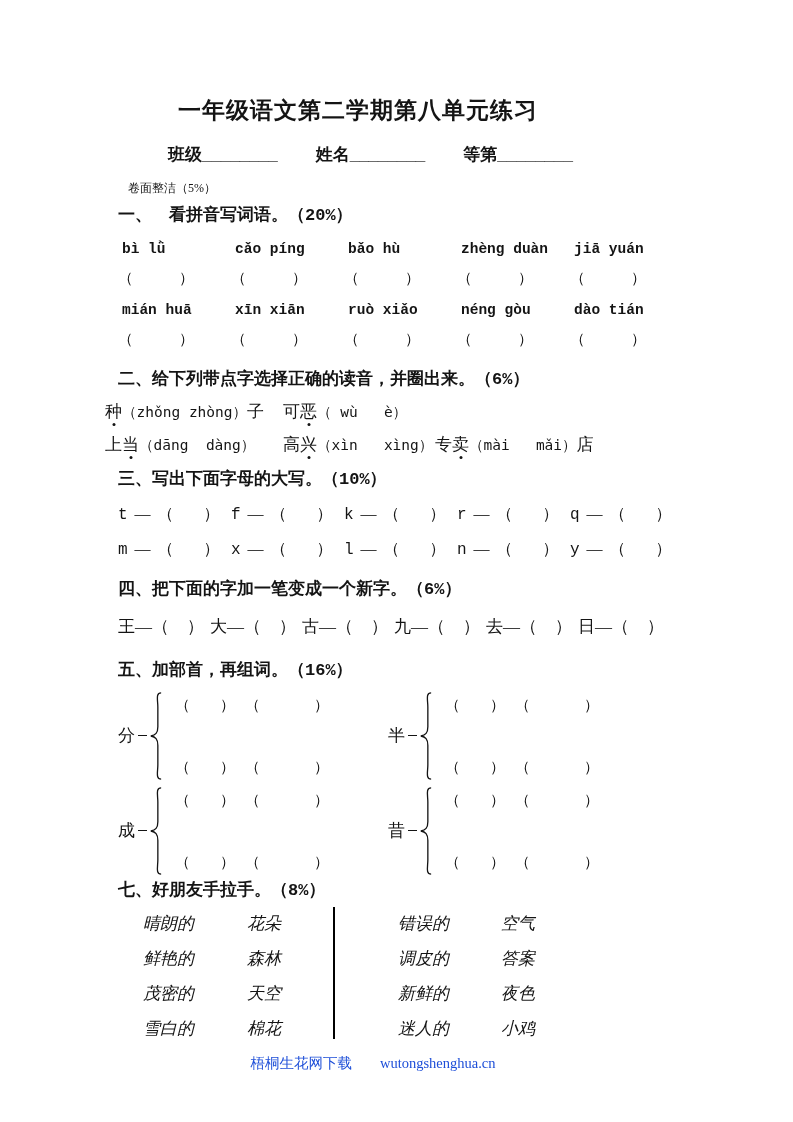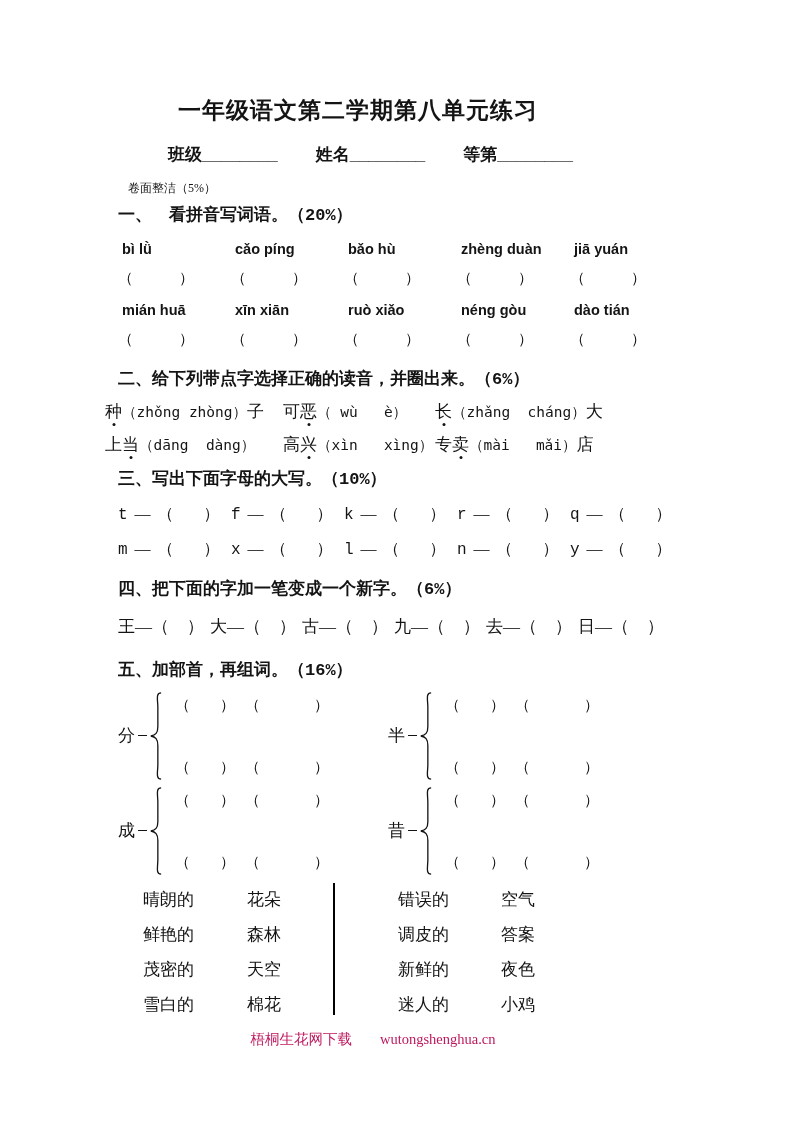--- a/index.html
+++ b/index.html
@@ -38,21 +38,21 @@
     font-weight:700; font-size:17px; line-height:22px;
   }
   .h1t{margin-top:7px;} .h2t{margin-top:20px;} .h3t{margin-top:12px;}
   .h4t{margin-top:18px;} .h5t{margin-top:22px;} .h7t{margin-top:2px;}
   
   .s1grid {
     display:grid; grid-template-columns:repeat(5,113px);
   }
   .pyrow { margin-top:13px; }
   .py {
-    font-family:Liberation Sans, sans-serif;
+    font-family:Liberation Mono, monospace;
     font-weight:600; font-size:14.5px; line-height:19px;
     white-space:pre; padding-left:4px;
   }
   .brrow { margin-top:9px; font-size:15px; line-height:20px; }
   .br { white-space:nowrap; }
   .br .sp { display:inline-block; }
   
   .s2row { display:flex; margin:9px 0 0 -13px; font-size:17px; line-height:23px; }
   .s2i1 { width:178px; } .s2i2 { width:152px; }
   .py2 {
@@ -84,33 +84,33 @@
   .bgleft { width:270px; }
   .bchar { font-size:17px; }
   .bdashline { width:9px; height:1.5px; background:#141414; margin:0 1px 0 3px; }
   .bbrace { height:92px; width:15px; }
   .bcol {
     margin-left:12px; height:82px;
     display:flex; flex-direction:column; justify-content:space-between;
   }
   .bline { display:flex; gap:10px; font-size:15px; line-height:20px; }
   
-  .s7wrap { display:flex; margin-top:4px; }
+  .s7wrap { display:flex; margin-top:4px;font-style:italic; }
   .s7col { display:flex; flex-direction:column; }
   .s7left { margin-left:25px; width:190px; }
   .s7right { margin-left:63px; }
   .s7row { height:35px; display:flex; align-items:center; font-size:17px; }
   .s7left .s7row span:first-child { width:104px; }
   .s7right .s7row span:first-child { width:103px; }
   .s7divider { width:2px; height:132px; background:#000; margin-top:1px; }
   
   .footer {
     margin:8px 55px 0 0;
     display:flex; justify-content:center; gap:28px;
-    font-size:14.5px; line-height:19px; color:#be185d;
+    font-size:14.5px; line-height:19px; color:#1d4ed8;
   }
   .cn { font-size:inherit; }
 </style>
 </head>
 <body>
 
 <div class="page">
 
   <h1 class="title">一年级语文第二学期第八单元练习</h1>
 
@@ -149,21 +149,20 @@
     <span class="br"><span>（</span><span class="sp" style="width: 46px;"></span><span>）</span></span>
     <span class="br"><span>（</span><span class="sp" style="width: 46px;"></span><span>）</span></span>
     <span class="br"><span>（</span><span class="sp" style="width: 46px;"></span><span>）</span></span>
     <span class="br"><span>（</span><span class="sp" style="width: 46px;"></span><span>）</span></span>
   </div>
 
   <h2 class="sec-h h2t">二、给下列带点字选择正确的读音，并圈出来。（6%）</h2>
   <div class="s2row">
     <span class="s2i1"><span class="cn"></span><span class="cn dotted">种</span><span class="py2">（zhǒng zhòng）</span><span class="cn">子</span></span>
     <span class="s2i2"><span class="cn">可</span><span class="cn dotted">恶</span><span class="py2">（ wù   è）</span><span class="cn"></span></span>
-    <span><span class="cn"></span><span class="cn dotted">长</span><span class="py2">（zhǎng  cháng）</span><span class="cn">大</span></span>
   </div>
   <div class="s2row">
     <span class="s2i1"><span class="cn">上</span><span class="cn dotted">当</span><span class="py2">（dāng  dàng）</span><span class="cn"></span></span>
     <span class="s2i2"><span class="cn">高</span><span class="cn dotted">兴</span><span class="py2">（xìn   xìng）</span><span class="cn"></span></span>
     <span><span class="cn">专</span><span class="cn dotted">卖</span><span class="py2">（mài   mǎi）</span><span class="cn">店</span></span>
   </div>
 
   <h2 class="sec-h h3t">三、写出下面字母的大写。（10%）</h2>
   <div class="s3row">
     <span><span class="letter">t</span><span class="ldash">—</span><span class="br"><span>（</span><span class="sp" style="width: 30px;"></span><span>）</span></span></span>
@@ -257,20 +256,21 @@
             <span class="br"><span>（</span><span class="sp" style="width: 54px;"></span><span>）</span></span>
           </div>
         <div class="bline">
             <span class="br"><span>（</span><span class="sp" style="width: 30px;"></span><span>）</span></span>
             <span class="br"><span>（</span><span class="sp" style="width: 54px;"></span><span>）</span></span>
           </div>
       </div>
     </div>
   </div>
 
+  <h2 class="sec-h h7t">七、好朋友手拉手。（8%）</h2>
   <div class="s7wrap">
     <div class="s7col s7left">
       <div class="s7row">
           <span class="cn">晴朗的</span>
           <span class="cn">花朵</span>
         </div>
       <div class="s7row">
           <span class="cn">鲜艳的</span>
           <span class="cn">森林</span>
         </div>

